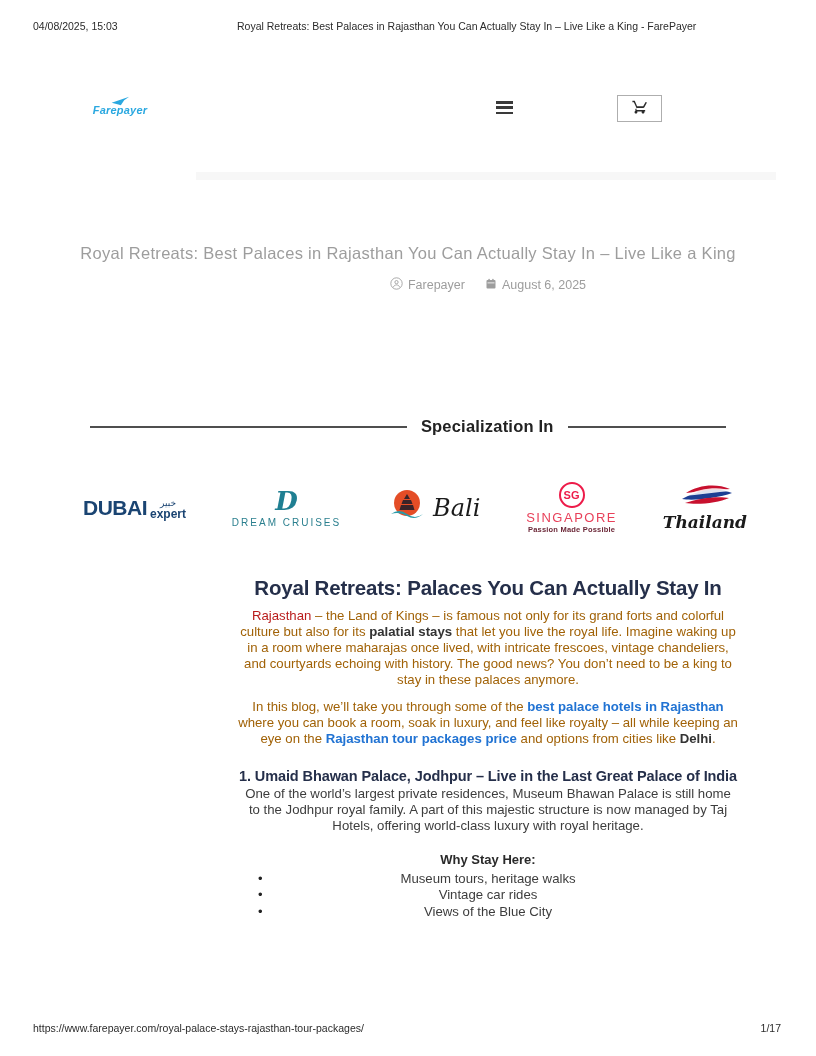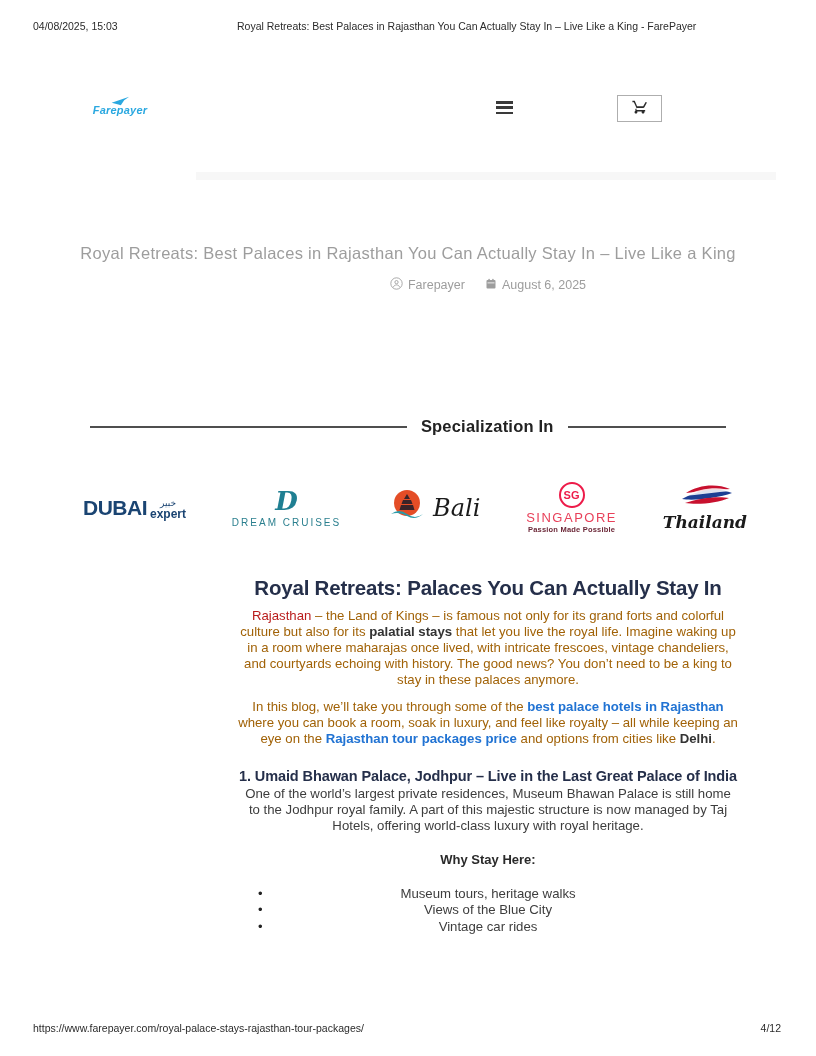--- a/index.html
+++ b/index.html
@@ -51,38 +51,38 @@
   .sg-name { font-size:13px; letter-spacing:1.5px; color:#e8415a; margin-top:2px; font-weight:400; }
   .sg-tagline { font-size:7.5px; font-weight:700; color:#6b2737; letter-spacing:.2px; }
 
   
   .article { position:absolute; left:238px; top:576px; width:500px; text-align:center; }
   .article h2 { font-size:20.5px; line-height:1.15; font-weight:700; color:#252f4a; white-space:nowrap; letter-spacing:-.2px; margin-bottom:8px; }
   .article p { font-size:13.2px; line-height:16px; color:#3d3d3d; }
   .p-blog { margin-top:11px; }
   .article h3 { margin-top:21px; font-size:14.5px; font-weight:800; color:#252f4a; white-space:nowrap; letter-spacing:-.1px; margin-bottom:2px; }
   .why-heading { margin-top:18px; font-size:13px; font-weight:700; color:#2a2a2a; }
-  .bullet-list { margin-top:19px; list-style:none; }
+  .bullet-list { margin-top:4px; list-style:none; }
   .bullet-list li { position:relative; font-size:13.2px; line-height:16.5px; color:#3d3d3d; text-align:center; }
   .bullet-list li::before { content:"•"; position:absolute; left:20px; top:0; color:#222; font-size:13px; }
 
   .seg-plain { color:#a16207; }
   .seg-link { color:#b91c1c; cursor:pointer; }
   .seg-bold { font-weight:700; color:#333;text-align:center; }
   .seg-boldlink { font-weight:700; color:#2173d3; cursor:pointer; }
 </style>
 </head>
 <body>
 
 <div class="page">
 
   <div class="print-date">04/08/2025, 15:03</div>
   <div class="print-doctitle">Royal Retreats: Best Palaces in Rajasthan You Can Actually Stay In – Live Like a King - FarePayer</div>
   <div class="print-url">https://www.farepayer.com/royal-palace-stays-rajasthan-tour-packages/</div>
-  <div class="print-page-num">4/12</div>
+  <div class="print-page-num">1/17</div>
 
   <div class="logo">
     <span>
       <svg width="20" height="10" viewBox="0 0 24 12">
           <path d="M23 1 L2 8 l8 2.2 L13 11 l4-6 z" fill="#2aa8e0"></path>
         </svg>
     </span>
     <div class="logo-text">Farepayer</div>
   </div>
 
@@ -182,18 +182,18 @@
 
   <div class="article">
     <h2>Royal Retreats: Palaces You Can Actually Stay In</h2>
     <p><span class="seg-link">Rajasthan</span><span class="seg-plain"> – the Land of Kings – is famous not only for its grand forts and colorful culture but also for its </span><span class="seg-bold">palatial stays</span><span class="seg-plain"> that let you live the royal life. Imagine waking up in a room where maharajas once lived, with intricate frescoes, vintage chandeliers, and courtyards echoing with history. The good news? You don’t need to be a king to stay in these palaces anymore.</span></p>
     <p class="p-blog"><span class="seg-plain">In this blog, we’ll take you through some of the </span><span class="seg-boldlink">best palace hotels in Rajasthan</span><span class="seg-plain"> where you can book a room, soak in luxury, and feel like royalty – all while keeping an eye on the </span><span class="seg-boldlink">Rajasthan tour packages price</span><span class="seg-plain"> and options from cities like </span><span class="seg-bold">Delhi</span><span class="seg-plain">.</span></p>
     <h3>1. Umaid Bhawan Palace, Jodhpur – Live in the Last Great Palace of India</h3>
     <p>One of the world’s largest private residences, Museum Bhawan Palace is still home to the Jodhpur royal family. A part of this majestic structure is now managed by Taj Hotels, offering world-class luxury with royal heritage.</p>
     <div class="why-heading">Why Stay Here:</div>
     <ul class="bullet-list">
         <li>Museum tours, heritage walks</li>
+        <li>Vintage car rides</li>
         <li>Views of the Blue City</li>
-        <li>Vintage car rides</li>
       </ul>
   </div>
 
 </div>
 
 </body></html>

